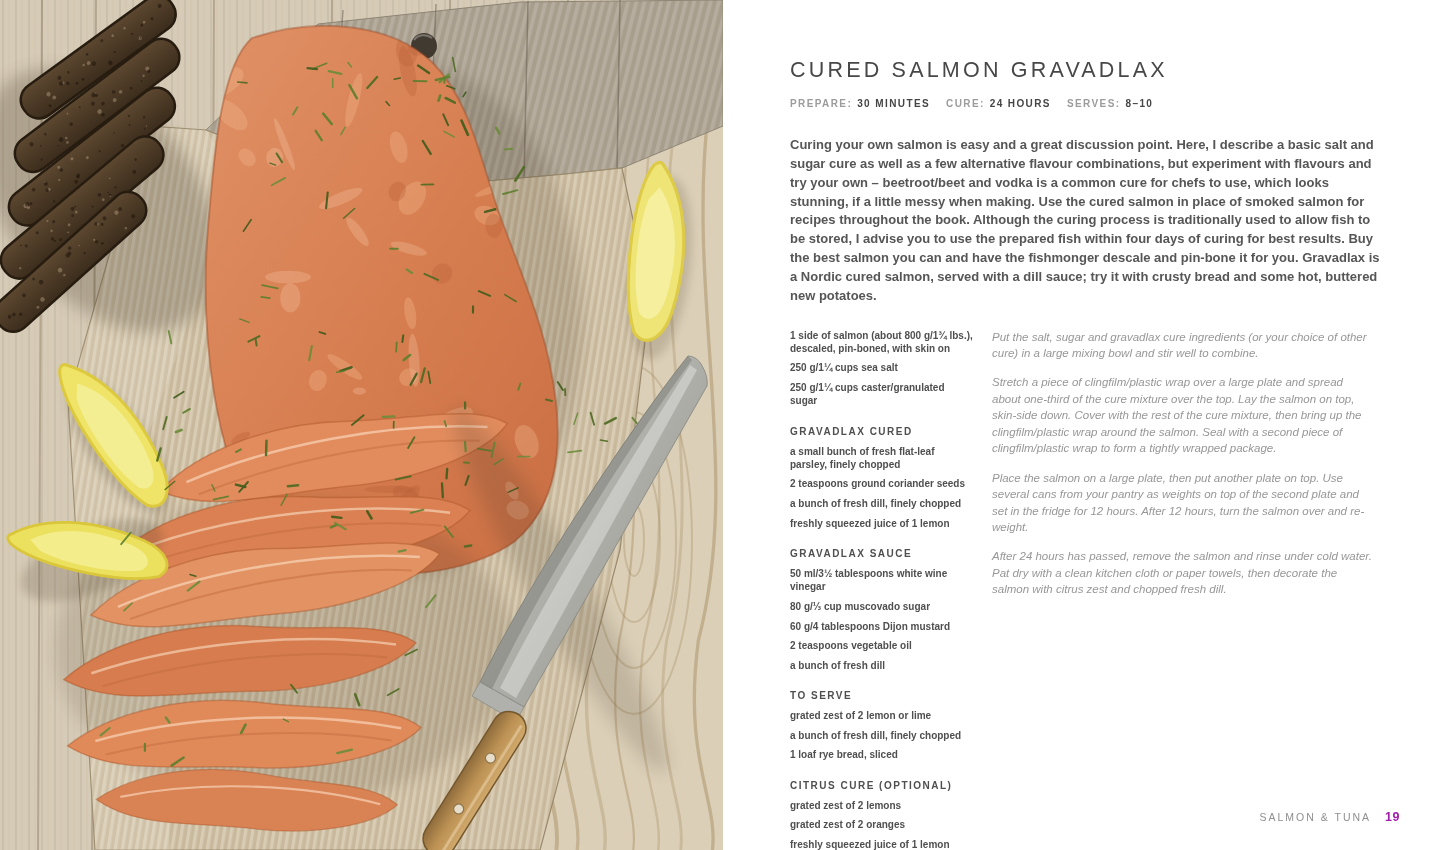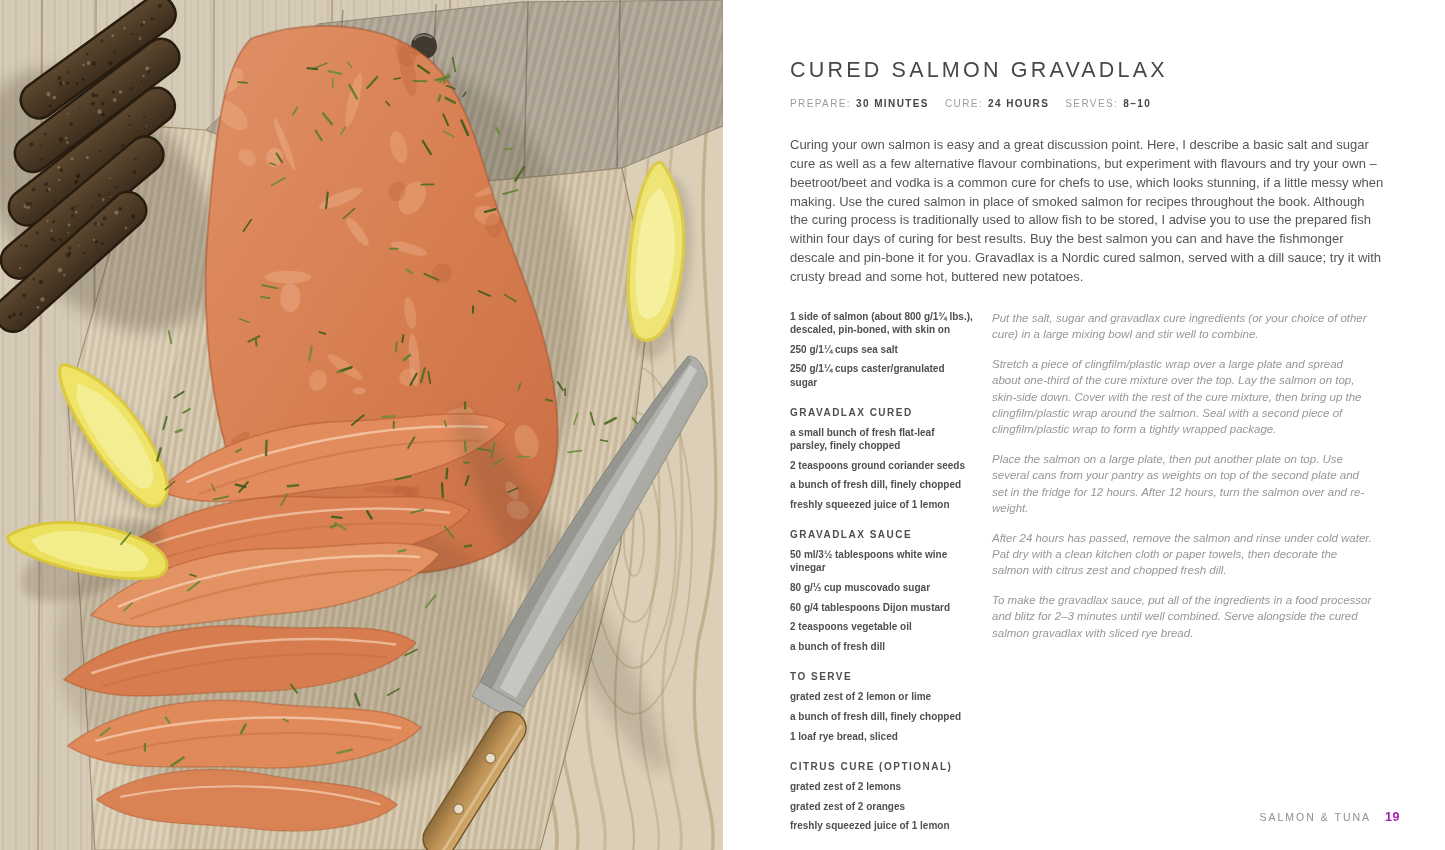--- a/index.html
+++ b/index.html
@@ -15,25 +15,25 @@
   .photo svg { display:block; }
 
   
   .page { position:absolute; left:723px; top:0; width:722px; height:850px; background:#ffffff; padding:58px 60px 0 67px; }
 
   .recipe-title {
     font-size:21.5px; font-weight:400; letter-spacing:3.2px;
     color:#474747; margin:0 0 15px 0; white-space:nowrap;
   }
   .meta { font-size:10px; letter-spacing:1.4px; margin:0 0 27px 0; white-space:nowrap; }
-  .meta-label { color:#9c9c9c; font-weight:400; }
+  .meta-label { color:#9c9c9c; font-weight:700; }
   .meta-value { color:#454545; font-weight:700; margin:0 16px 0 5px; }
 
   .intro {
-    width:594px; font-size:13px; line-height:1.45; font-weight:400;
+    width:594px; font-size:13px; line-height:1.45; font-weight:700;
     color:#565656; margin:0 0 23px 0; text-align:left;
   }
 
   .columns { display:flex; align-items:flex-start; }
   .ingredients { width:184px; margin-right:18px; flex:none; }
   .ing { font-size:10px; line-height:1.32; font-weight:700; color:#4f4f4f; margin:0 0 6.5px 0; }
   .ing-head {
     font-size:10px; font-weight:700; letter-spacing:1.5px;
     color:#4f4f4f; margin:18px 0 8px 0;
   }
@@ -593,21 +593,20 @@
           <p class="ing">freshly squeezed juice of 1 lemon</p>
         </div>
 
       </div>
 
       <div class="method">
         <p>Put the salt, sugar and gravadlax cure ingredients (or your choice of other cure) in a large mixing bowl and stir well to combine.</p>
         <p>Stretch a piece of clingfilm/plastic wrap over a large plate and spread about one-third of the cure mixture over the top. Lay the salmon on top, skin-side down. Cover with the rest of the cure mixture, then bring up the clingfilm/plastic wrap around the salmon. Seal with a second piece of clingfilm/plastic wrap to form a tightly wrapped package.</p>
         <p>Place the salmon on a large plate, then put another plate on top. Use several cans from your pantry as weights on top of the second plate and set in the fridge for 12 hours. After 12 hours, turn the salmon over and re-weight.</p>
         <p>After 24 hours has passed, remove the salmon and rinse under cold water. Pat dry with a clean kitchen cloth or paper towels, then decorate the salmon with citrus zest and chopped fresh dill.</p>
-        <p>To make the gravadlax sauce, put all of the ingredients in a food processor and blitz for 2–3 minutes until well combined. Serve alongside the cured salmon gravadlax with sliced rye bread.</p>
       </div>
     </div>
 
     <div class="page-footer">
       <span class="footer-section">SALMON &amp; TUNA</span><span class="footer-page">19</span>
     </div>
   </div>
 </div>
 
 </body></html>

